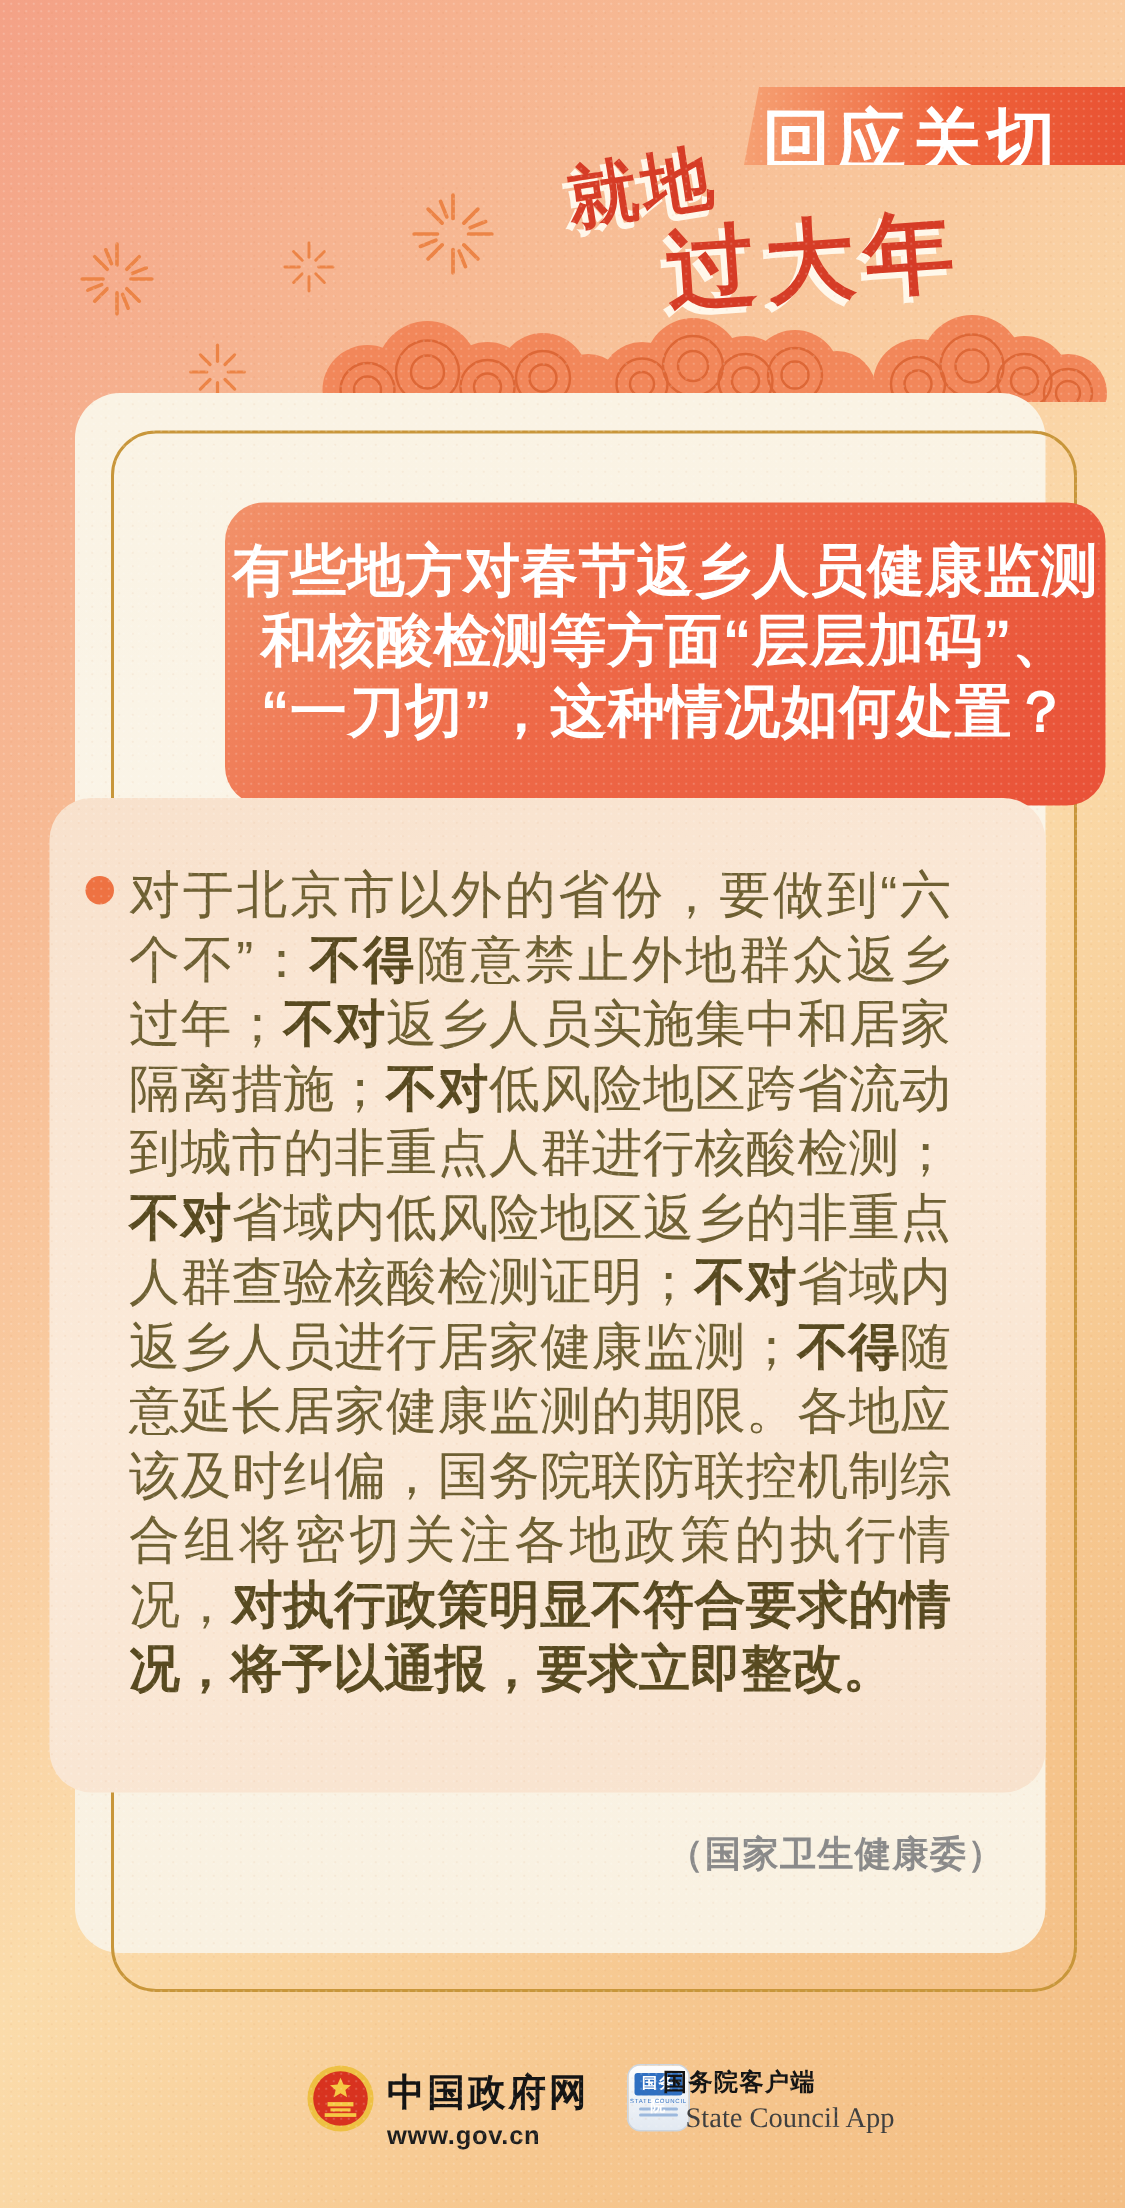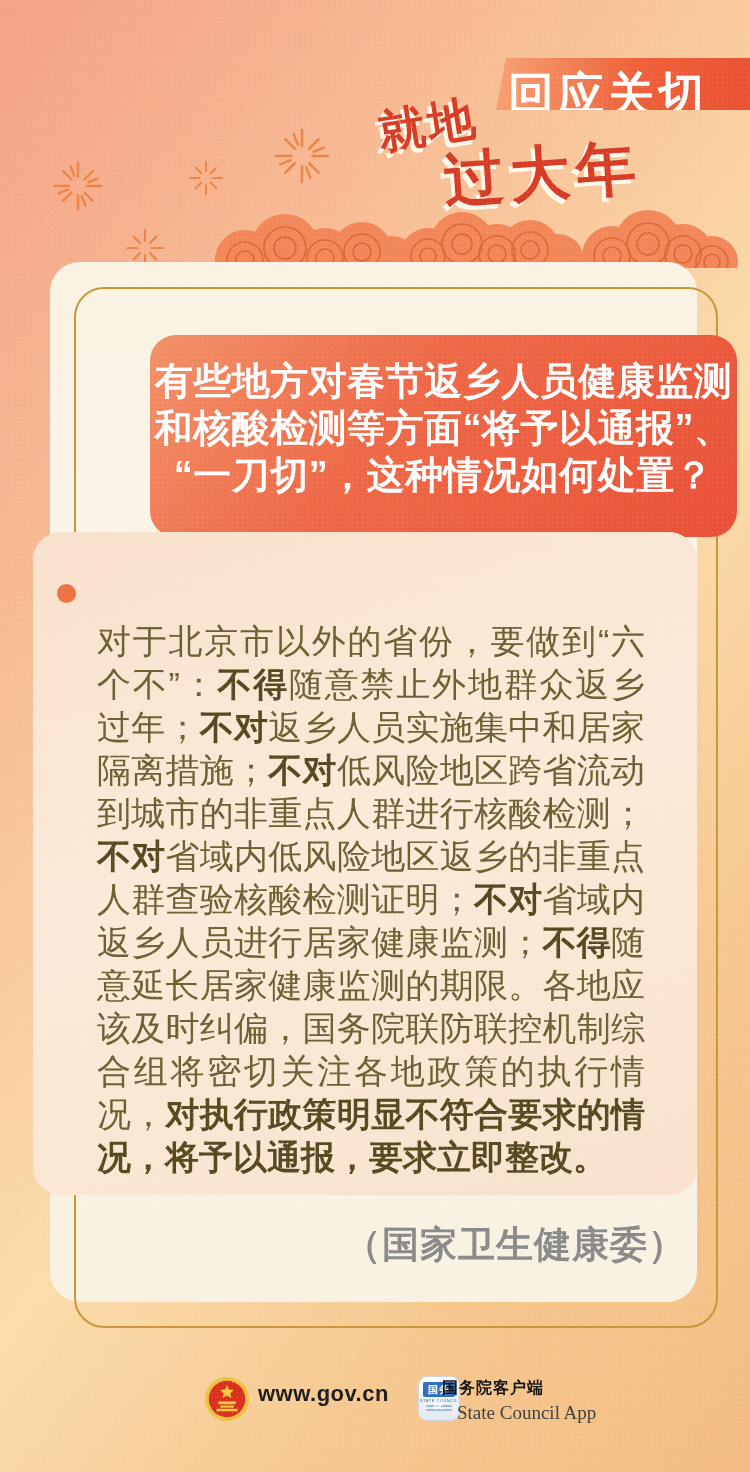--- a/index.html
+++ b/index.html
@@ -34,32 +34,32 @@
   #slogan2{left:444px;top:134px;font-size:60px;letter-spacing:6px;transform:rotate(-4deg);}
   
   #question-box{left:150px;top:335px;width:587px;height:202px;border-radius:26px;z-index:6;
     background:linear-gradient(128deg,#f2926a 0%,#ee6a48 40%,#e95137 100%);}
   #question-text{padding-top:23px;text-align:center;color:#fff;font-size:38px;font-weight:700;
     line-height:47px;white-space:pre-line;letter-spacing:.5px;}
   
   #answer-card{left:33px;top:532px;width:664px;height:663px;border-radius:28px;z-index:6;
     background:linear-gradient(160deg,#f8e1cc 0%,#fbead9 45%,#f8e2cd 100%);}
   #bullet{left:57px;top:584px;width:19px;height:19px;border-radius:50%;background:#ee7242;z-index:7;}
-  #answer-text{left:97px;top:576px;width:548px;z-index:7;font-size:34px;line-height:43px;
-    color:#6e6033;text-align:justify;margin-top:44px;}
+  #answer-text{left:86px;top:576px;width:548px;z-index:7;font-size:34px;line-height:43px;
+    color:#6e6033;text-align:justify;}
   #answer-text .b{font-weight:700;color:#584a20;}
   
-  #attribution{right:64px;top:1220px;z-index:7;color:#8a8a8a;font-size:37px;font-weight:600;
+  #attribution{right:80px;top:1220px;z-index:7;color:#8a8a8a;font-size:24px;font-weight:600;
     letter-spacing:1px;}
   
   #footer{left:0;top:1372px;width:750px;height:60px;z-index:7;}
   #emblem{left:204px;top:4px;width:46px;height:46px;}
   #gov-block{left:258px;top:6px;}
   #gov-name{font-size:25px;font-weight:700;color:#141414;letter-spacing:2px;}
-  #gov-url{font-size:22px;font-weight:700;color:#1c1c1c;margin-top:3px;letter-spacing:.5px;}
+  #gov-url{font-size:17px;font-weight:700;color:#1c1c1c;margin-top:3px;letter-spacing:.5px;}
   #app-icon{left:390px;top:4px;width:42px;height:45px;border-radius:9px;box-sizing:border-box;
     background:linear-gradient(180deg,#fdfdfd,#e2e9f1);border:1px solid #cdd5de;overflow:hidden;margin-left:28px;}
   #app-icon .blue{margin:5px 4px 0 4px;background:#2f6fc1;border-radius:2px;color:#fff;
     font-size:10px;font-weight:700;text-align:center;line-height:15px;height:15px;letter-spacing:1px;}
   #app-icon .sub{font-size:4px;color:#2f6fc1;text-align:center;letter-spacing:.5px;margin-top:1px;}
   #app-icon .bar{height:2px;background:#9db9dd;margin:2px 7px 0 7px;border-radius:1px;}
   #app-block{left:442px;top:6px;}
   #app-name{font-size:16px;font-weight:700;color:#141414;letter-spacing:1px;}
   #app-sub{font-family:"Liberation Serif",serif;font-size:19px;color:#3f3f3f;margin-top:3px;margin-left:15px;}
 </style>
@@ -176,39 +176,40 @@
   <div id="gold-frame" class="abs"></div>
 
   <div id="badge" class="abs">
     <span>回应关切</span>
   </div>
   <div id="slogan1" class="abs slogan">就地</div>
   <div id="slogan2" class="abs slogan">过大年</div>
 
   <div id="question-box" class="abs">
     <div id="question-text">有些地方对春节返乡人员健康监测
-和核酸检测等方面“将予以通报”、
+和核酸检测等方面“层层加码”、
 “一刀切”，这种情况如何处置？</div>
   </div>
 
   <div id="answer-card" class="abs"></div>
   <div id="bullet" class="abs"></div>
   <div id="answer-text" class="abs"><span>对于北京市以外的省份，要做到“六个不”：</span><span class="b">不得</span><span>随意禁止外地群众返乡过年；</span><span class="b">不对</span><span>返乡人员实施集中和居家隔离措施；</span><span class="b">不对</span><span>低风险地区跨省流动到城市的非重点人群进行核酸检测；</span><span class="b">不对</span><span>省域内低风险地区返乡的非重点人群查验核酸检测证明；</span><span class="b">不对</span><span>省域内返乡人员进行居家健康监测；</span><span class="b">不得</span><span>随意延长居家健康监测的期限。各地应该及时纠偏，国务院联防联控机制综合组将密切关注各地政策的执行情况，</span><span class="b">对执行政策明显不符合要求的情况，将予以通报，要求立即整改。</span></div>
   <div id="attribution" class="abs">（国家卫生健康委）</div>
 
   <div id="footer" class="abs">
     <svg id="emblem" class="abs" viewBox="0 0 48 48">
       <circle cx="24" cy="24" r="23" fill="#eec043"></circle>
       <circle cx="24" cy="24" r="19" fill="#d8321f"></circle>
       <path d="M24 9.5l2.1 4.7 5.2.5-3.9 3.4 1.2 5-4.6-2.7-4.6 2.7 1.2-5-3.9-3.4 5.2-.5z" fill="#f6c844"></path>
       <rect x="15" y="26.5" width="18" height="3" fill="#f6c844"></rect>
       <rect x="17" y="30.8" width="14" height="2.2" fill="#f6c844"></rect>
       <rect x="13" y="34.2" width="22" height="2.6" fill="#f6c844"></rect>
     </svg>
     <div id="gov-block" class="abs">
+      <div id="gov-name">中国政府网</div>
       <div id="gov-url">www.gov.cn</div>
     </div>
     <div id="app-icon" class="abs">
       <div class="blue">国务院</div>
       <div class="sub">STATE COUNCIL</div>
       <div class="bar"></div>
       <div class="bar"></div>
     </div>
     <div id="app-block" class="abs">
       <div id="app-name">国务院客户端</div>

